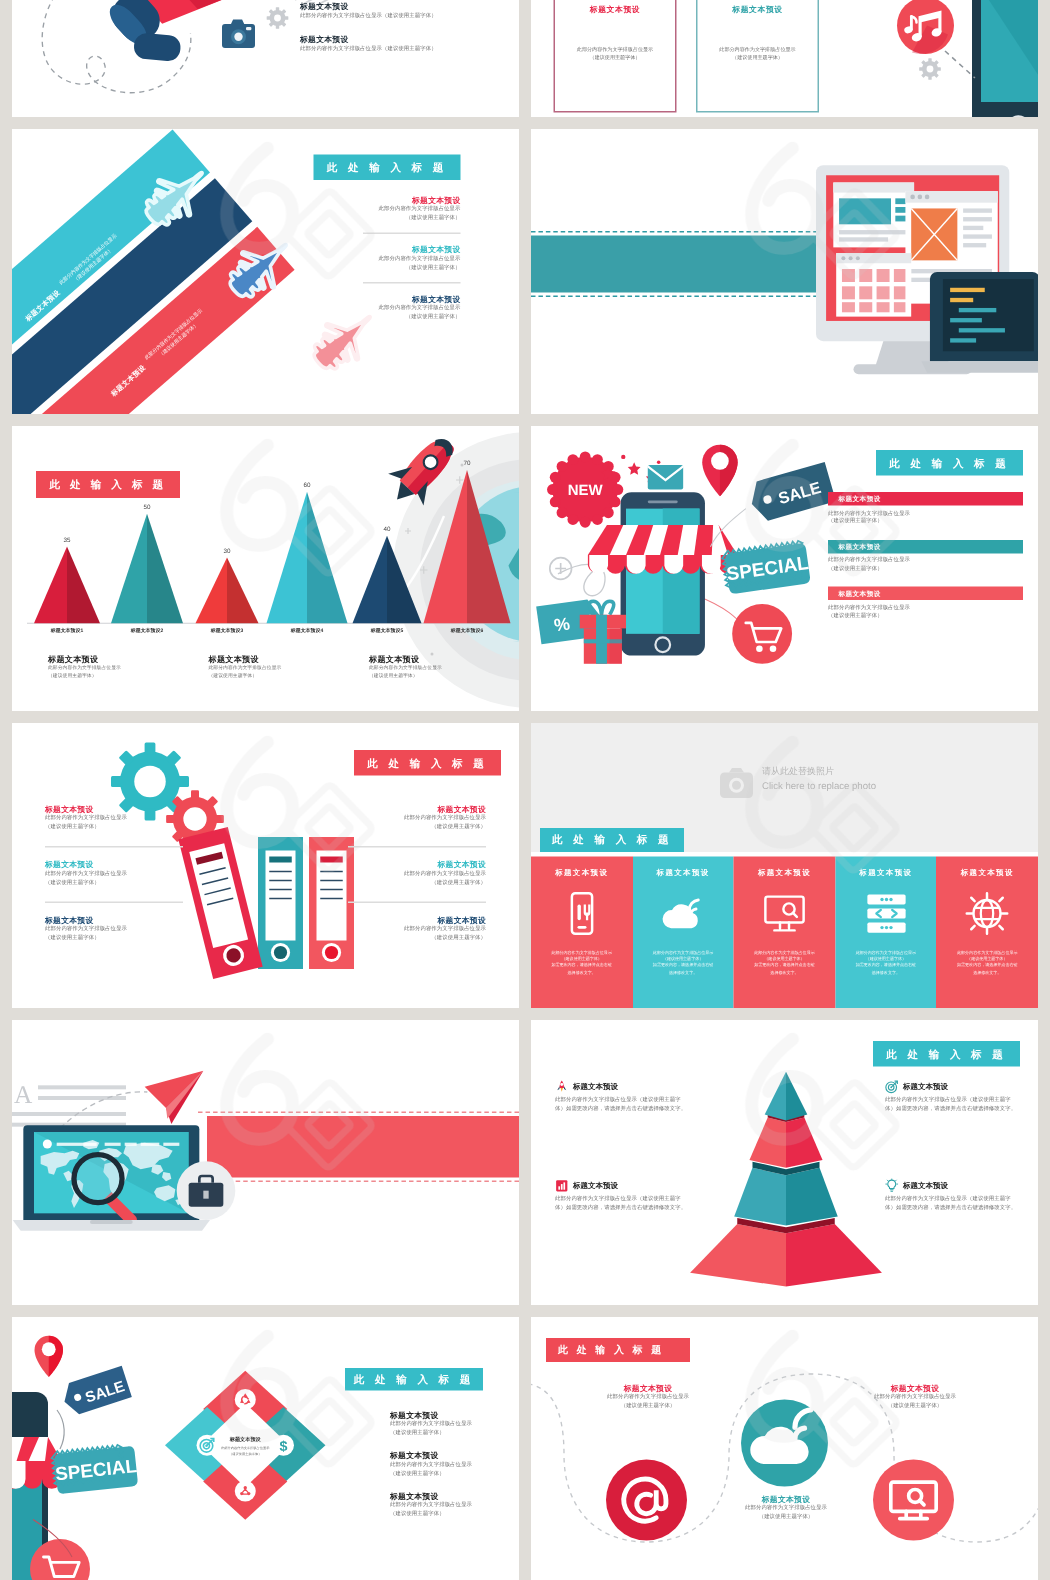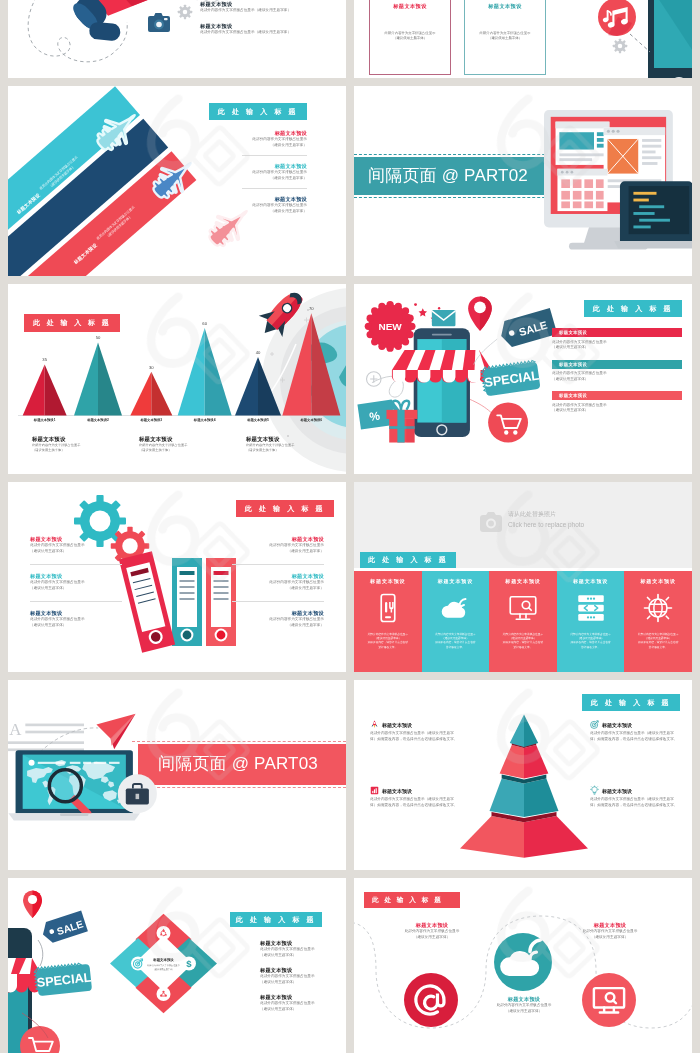--- a/index.html
+++ b/index.html
@@ -259,21 +259,20 @@
         <div class="t-body" style="text-align:right">此部分内容作为文字排版占位显示</div>
         <div class="t-body" style="text-align:right">（建议使用主题字体）</div>
       </div>
     </div>
   </div>
 
   <div class="slide col1 r1">
     <div class="abs" style="left:0;top:68px;width:206px;border-top:1px dashed #2f9aa4;"></div>
     <div class="abs" style="left:0;top:71px;width:198px;height:38px;background:#3a9fa8;"></div>
     <div class="abs" style="left:0;top:111px;width:206px;border-top:1px dashed #2f9aa4;"></div>
-    <div class="abs" style="left:14px;top:79px;font-size:17px;color:#fff;letter-spacing:.2px;line-height:22px;">间隔页面 @ PART02</div>
     <svg class="abs" style="left:190px;top:22px" width="150" height="160" viewBox="0 0 156 166">
 
       <path d="M48,120 h38 l7,22 h-52 z" fill="#ccd0d5"></path>
       <rect x="26" y="140" width="82" height="7" rx="3.5" fill="#ccd0d5"></rect>
 
       <rect x="0" y="2" width="134" height="122" rx="5" fill="#e2e6ea"></rect>
       <rect x="7" y="9" width="120" height="101" fill="#ef4a55"></rect>
 
       <rect x="12" y="14" width="56" height="45" fill="#fff"></rect>
       <rect x="12" y="14" width="56" height="7" fill="#e6e9ec"></rect>
@@ -767,21 +766,20 @@
         <div class="s8b">如需更改内容，请选择并点击右键</div>
         <div class="s8b">选择修改文字。</div>
       </div>
     </div>
   </div>
 
   <div class="slide col0 r4">
     <div class="abs" style="left:124px;top:61px;width:214px;border-top:1px dashed #ef8a90;"></div>
     <div class="abs" style="left:130px;top:64px;width:208px;height:41px;background:#f2565f;"></div>
     <div class="abs" style="left:124px;top:107px;width:214px;border-top:1px dashed #ef8a90;"></div>
-    <div class="abs" style="left:150px;top:73px;font-size:17px;color:#fff;letter-spacing:.2px;line-height:22px;">间隔页面 @ PART03</div>
     <svg class="abs" style="left:-4px;top:14px" width="160" height="156" viewBox="0 0 180 175">
 
       <g>
         <text x="6" y="46" font-size="19" fill="#c9ccd0" font-family="'Liberation Serif',serif">A</text>
         <g fill="#d4d7da">
             <rect x="24" y="33" width="66" height="3"></rect>
             <rect x="24" y="41" width="66" height="3"></rect>
             <rect x="4" y="53" width="86" height="3"></rect>
             <rect x="4" y="61" width="86" height="3"></rect>
           </g>

